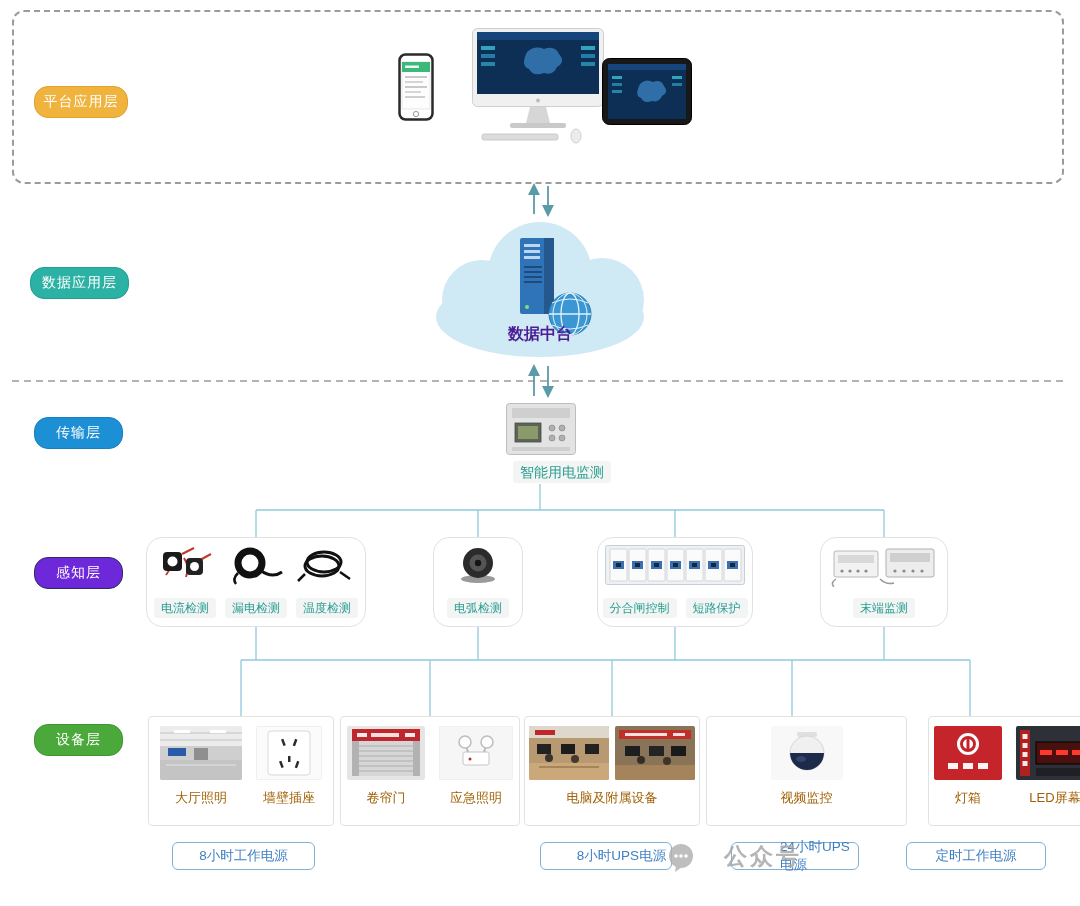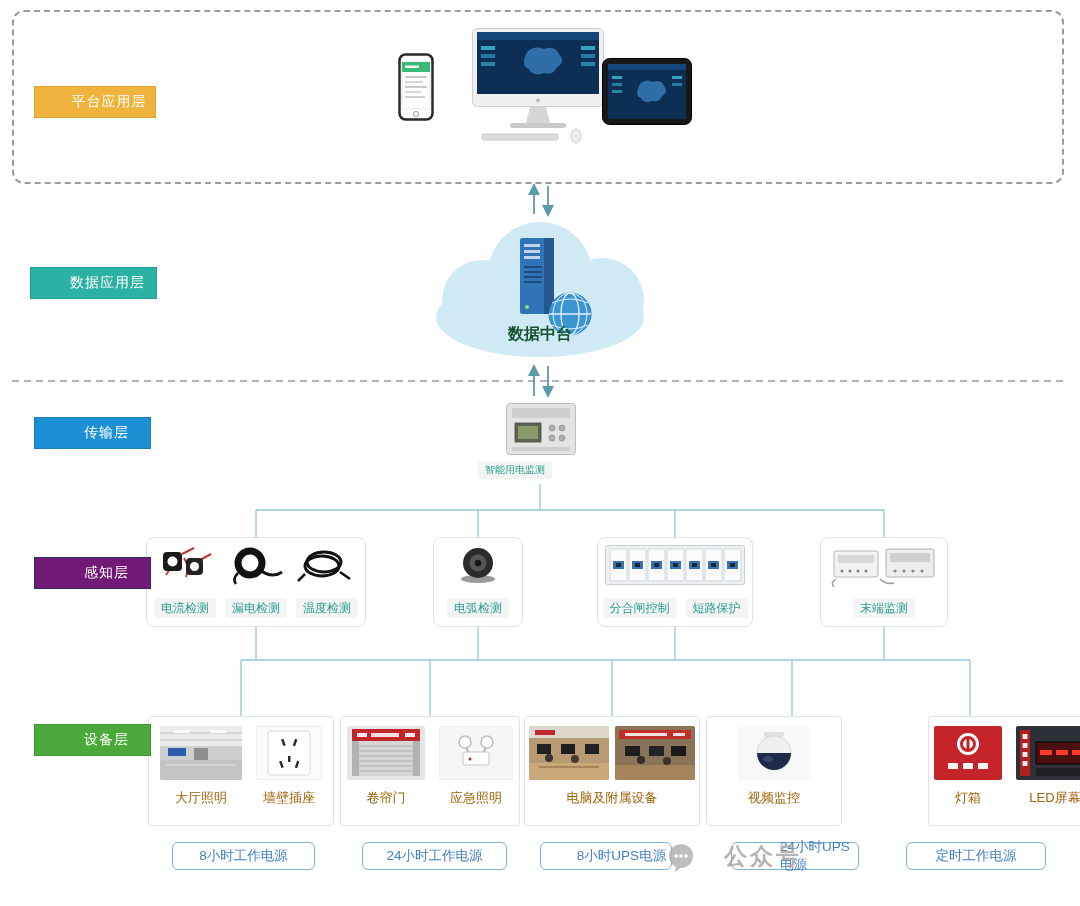--- a/index.html
+++ b/index.html
@@ -1,30 +1,30 @@
 <!DOCTYPE html>
 <html><head>
 <meta charset="utf-8">
 <style>
   html,body{margin:0;padding:0;background:#fff;}
   body{font-family:"Liberation Sans","DejaVu Sans",sans-serif;}
   .canvas{position:relative;width:1080px;height:906px;background:#fff;overflow:hidden;}
   .overlay{position:absolute;left:0;top:0;z-index:1;}
   .dashed-box{position:absolute;left:12px;top:10px;width:1052px;height:174px;border:2px dashed #9b9b9b;border-radius:12px;box-sizing:border-box;z-index:0;}
-  .layer-label{position:absolute;color:#fff;font-size:14px;letter-spacing:1px;display:flex;align-items:center;justify-content:center;border-radius:0;z-index:3;padding-left:28px;}
+  .layer-label{position:absolute;color:#fff;font-size:14px;letter-spacing:1px;display:flex;align-items:center;justify-content:center;border-radius:14px;z-index:3;}
   .lbl-platform{left:34px;top:86px;width:92px;height:30px;background:#efb33e;border:1px solid #dfa22c;}
   .lbl-data{left:30px;top:267px;width:97px;height:30px;background:#2cb2a4;border:1px solid #1fa092;}
   .lbl-transport{left:34px;top:417px;width:87px;height:30px;background:#1d8fd4;border:1px solid #187fc0;}
-  .lbl-sensing{left:34px;top:557px;width:87px;height:30px;background:#701a75;border:1px solid #2f2a60;}
+  .lbl-sensing{left:34px;top:557px;width:87px;height:30px;background:#6d28d9;border:1px solid #2f2a60;}
   .lbl-device{left:34px;top:724px;width:87px;height:30px;background:#4ba83a;border:1px solid #3f962f;}
   .abs{position:absolute;z-index:2;}
-  .cloud-title{position:absolute;left:430px;top:324px;width:220px;text-align:center;font-size:16px;font-weight:bold;color:#14532d;z-index:3;}
+  .cloud-title{position:absolute;left:430px;top:324px;width:220px;text-align:center;font-size:16px;font-weight:bold;color:#4c1d95;z-index:3;}
   .chip{background:#f3f5f5;color:#2a9d8f;font-size:12px;line-height:1;padding:4px 7px;border-radius:3px;white-space:nowrap;}
-  .gw-chip{position:absolute;left:478px;top:461px;z-index:3;font-size:10px;}
-  .group{position:absolute;top:537px;height:90px;background:#fff;border:1px solid #e2e2e2;border-radius:8px;box-sizing:border-box;display:flex;flex-direction:column;align-items:center;justify-content:space-between;padding:5px 4px 8px;z-index:2;}
+  .gw-chip{position:absolute;left:513px;top:461px;z-index:3;font-size:14px;}
+  .group{position:absolute;top:537px;height:90px;background:#fff;border:1px solid #e2e2e2;border-radius:16px;box-sizing:border-box;display:flex;flex-direction:column;align-items:center;justify-content:space-between;padding:5px 4px 8px;z-index:2;}
   .icons-row{display:flex;align-items:flex-end;gap:8px;}
   .chips-row{display:flex;gap:9px;}
   .dgroup{position:absolute;top:716px;height:110px;background:#fff;border:1px solid #e2e2e2;border-radius:4px;box-sizing:border-box;display:flex;justify-content:center;align-items:flex-start;gap:14px;padding-top:9px;z-index:2;}
   .ditem{display:flex;flex-direction:column;align-items:center;gap:9px;}
   .drow{display:flex;gap:6px;}
   .dlabel{font-size:13px;color:#a16207;}
   .photo{border-radius:2px;display:block;}
   .power-chip{position:absolute;top:842px;height:28px;border:1px solid #7fb0d8;border-radius:6px;background:#fff;color:#3f7fc1;font-size:13.5px;display:flex;align-items:center;justify-content:center;box-sizing:border-box;z-index:4;}
   .watermark{position:absolute;left:666px;top:841px;display:flex;align-items:center;gap:28px;color:#a7a7a7;opacity:.85;font-size:23px;font-weight:bold;letter-spacing:3px;z-index:6;}
   .wm-name{margin-left:14px;}
@@ -359,21 +359,21 @@
         <circle cx="31" cy="33" r="1.5" fill="#c03028"></circle>
         <line x1="29" y1="26" x2="27" y2="20" stroke="#b8b8b8" stroke-width="2"></line>
         <line x1="45" y1="26" x2="47" y2="20" stroke="#b8b8b8" stroke-width="2"></line>
         <circle cx="26" cy="16" r="6" fill="#fdfdfd" stroke="#bdbdbd" stroke-width="1.5"></circle>
         <circle cx="48" cy="16" r="6" fill="#fdfdfd" stroke="#bdbdbd" stroke-width="1.5"></circle>
       </svg>
       <span class="dlabel">应急照明</span>
     </div>
   </div>
 
-  <div class="dgroup" style="left:706px;width:136px;font-family:Liberation Mono, monospace;">
+  <div class="dgroup" style="left:706px;width:201px;font-family:Liberation Mono, monospace;">
     <div class="ditem">
       <svg class="photo" width="72" height="54" viewBox="0 0 72 54">
         <rect width="72" height="54" fill="#f8f8f8"></rect>
         <rect x="26" y="6" width="20" height="5" rx="2" fill="#e0e0e0"></rect>
         <circle cx="36" cy="27" r="17" fill="#f0f0f0" stroke="#d5d5d5"></circle>
         <path d="M19 27 a17 17 0 0 0 34 0 Z" fill="#1e2a4a"></path>
         <ellipse cx="30" cy="33" rx="5" ry="3" fill="#3a4a74" opacity="0.8"></ellipse>
       </svg>
       <span class="dlabel">视频监控</span>
     </div>
@@ -404,21 +404,20 @@
         <rect x="24" y="24" width="12" height="5" fill="#ff3a2a"></rect>
         <rect x="40" y="24" width="12" height="5" fill="#ff3a2a"></rect>
         <rect x="56" y="24" width="12" height="5" fill="#ff3a2a"></rect>
         <rect x="20" y="42" width="54" height="8" fill="#1e2026"></rect>
       </svg>
       <span class="dlabel">LED屏幕</span>
     </div>
   </div>
 
   <div class="power-chip" style="left:172px;width:143px;">8小时工作电源</div>
-  <div class="power-chip" style="left:362px;width:145px;">24小时工作电源</div>
   <div class="power-chip" style="left:540px;width:132px;padding-left:31px;">8小时UPS电源</div>
   <div class="power-chip" style="left:731px;width:128px;padding-left:48px;">24小时UPS电源</div>
   <div class="power-chip" style="left:906px;width:140px;">定时工作电源</div>
 
   <div class="watermark">
     <svg width="30" height="30" viewBox="0 0 30 30">
       <circle cx="15" cy="14" r="12" fill="#b3b3b3"></circle>
       <path d="M10 24 L9 30 L16 25 Z" fill="#b3b3b3"></path>
       <circle cx="10" cy="14" r="1.8" fill="#fff"></circle>
       <circle cx="15" cy="14" r="1.8" fill="#fff"></circle>

